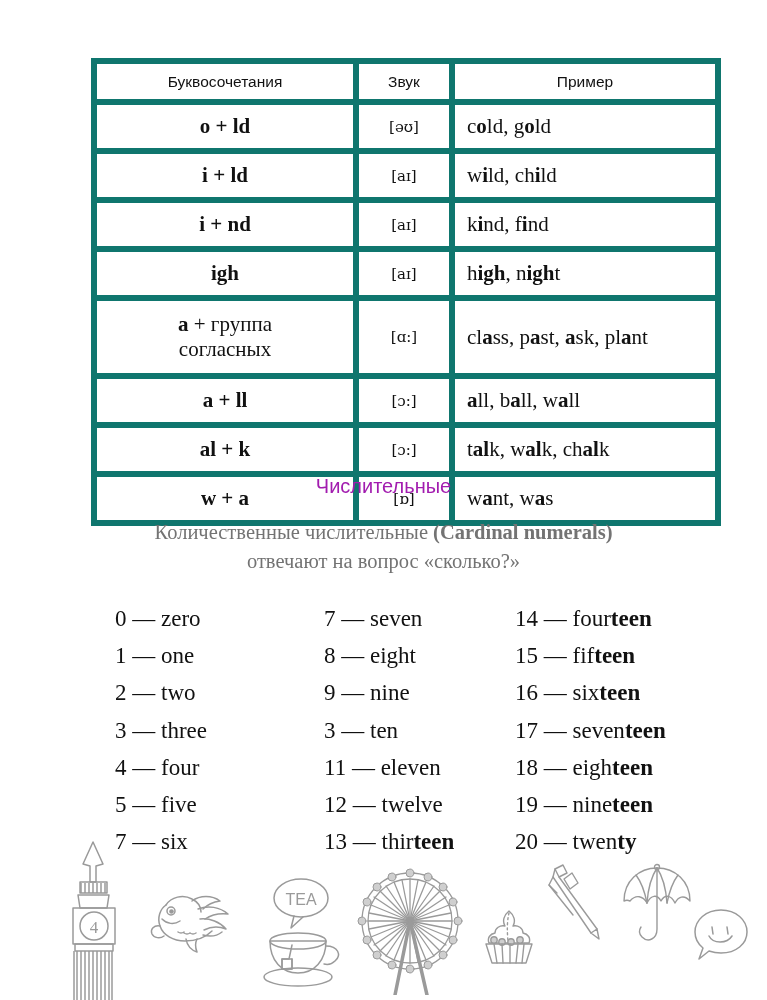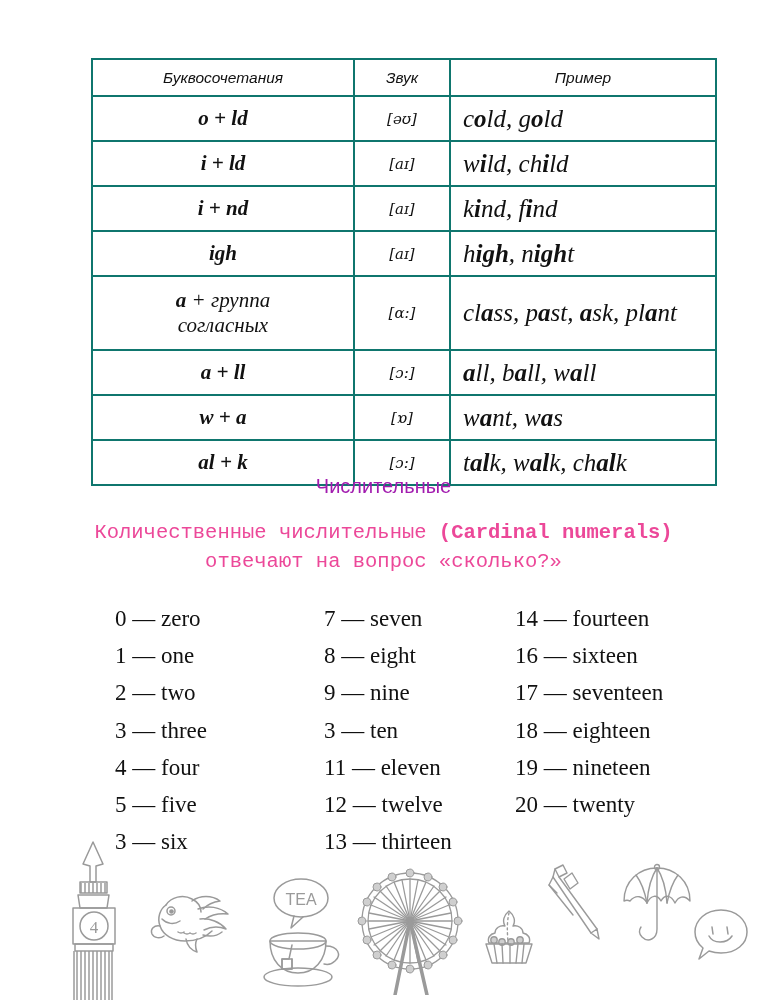--- a/index.html
+++ b/index.html
@@ -20,24 +20,23 @@
   #phonics-table {
     position: absolute;
     left: 91px;
     top: 58px;
     width: 626px;
     border-collapse: collapse;
     table-layout: fixed;
   }
   #phonics-table td,
   #phonics-table th {
-    border: 2px solid #0f766e;
+    border: 6px solid #0f766e;
     padding: 0;
     vertical-align: middle;
-    font-style: italic;
   }
   .col-combo { width: 262px; }
   .col-sound { width: 96px; }
   .col-example { width: 266px; }
 
   #phonics-table thead th {
     height: 35px;
     font-family: "Liberation Sans", "DejaVu Sans", sans-serif;
     font-weight: normal;
     font-size: 15.5px;
@@ -53,21 +52,21 @@
     padding: 4px 0 !important;
   }
   .cell-combo .reg { font-weight: normal; }
   .cell-sound {
     text-align: center;
     font-size: 15px;
     font-family: "DejaVu Serif", "Liberation Serif", serif;
   }
   .cell-example {
     text-align: left;
-    font-size: 25px;
+    font-size: 21px;
     padding-left: 12px !important;
   }
   .row-std td { height: 35px; }
   .row-tall td { height: 64px; }
 
   
   #section-title {
     position: absolute;
     left: 0;
     top: 475px;
@@ -76,40 +75,40 @@
     font-family: "Liberation Sans", "DejaVu Sans", sans-serif;
     font-size: 20px;
     color: #a21caf;
   }
   #section-subtitle {
     position: absolute;
     left: 50px;
     top: 518px;
     width: 667px;
     text-align: center;
-    font-family: Liberation Mono, monospace;
+    font-family: Liberation Serif, serif;
     font-size: 20.5px;
     line-height: 1.42;
-    color: #ec4899;
+    color: #737373;
   }
   #section-subtitle b { font-weight: bold; }
 
   
   .numeral-col {
     position: absolute;
     top: 600px;
     font-size: 23px;
     line-height: 37.2px;
     white-space: nowrap;
   }
   #numeral-col-0 { left: 115px; }
   #numeral-col-1 { left: 324px; }
   #numeral-col-2 { left: 515px; }
   .numeral-item { display: block; }
-  .numeral-item b { font-weight: normal; text-align: center; }
+  .numeral-item b { font-weight: bold; text-align: center; }
 
   
   #doodle-strip {
     position: absolute;
     left: 0;
     top: 845px;
     width: 767px;
     height: 155px;
   }
   #doodle-strip svg { display: block; }
@@ -156,55 +155,56 @@
         <td class="cell-combo">a <span class="reg">+ группа<br>согласных</span></td>
         <td class="cell-sound">[ɑ:]</td>
         <td class="cell-example">cl<b>a</b>ss, p<b>a</b>st, <b>a</b>sk, pl<b>a</b>nt</td>
       </tr>
       <tr class="row-std">
         <td class="cell-combo">a + ll</td>
         <td class="cell-sound">[ɔ:]</td>
         <td class="cell-example"><b>a</b>ll, b<b>a</b>ll, w<b>a</b>ll</td>
       </tr>
       <tr class="row-std">
+        <td class="cell-combo">al + k</td>
+        <td class="cell-sound">[ɔ:]</td>
+        <td class="cell-example">t<b>al</b>k, w<b>al</b>k, ch<b>al</b>k</td>
+      </tr>
+      <tr class="row-std">
         <td class="cell-combo">w + a</td>
         <td class="cell-sound">[ɒ]</td>
         <td class="cell-example">w<b>a</b>nt, w<b>a</b>s</td>
-      </tr>
-      <tr class="row-std">
-        <td class="cell-combo">al + k</td>
-        <td class="cell-sound">[ɔ:]</td>
-        <td class="cell-example">t<b>al</b>k, w<b>al</b>k, ch<b>al</b>k</td>
       </tr>
     </tbody>
 </table>
 
 <div id="section-title">Числительные</div>
 <div id="section-subtitle">Количественные числительные <b>(Cardinal numerals)</b><br>отвечают на вопрос «сколько?»</div>
 
 <div class="numeral-col" id="numeral-col-0">
     <span class="numeral-item">0 — zero</span>
     <span class="numeral-item">1 — one</span>
     <span class="numeral-item">2 — two</span>
     <span class="numeral-item">3 — three</span>
     <span class="numeral-item">4 — four</span>
     <span class="numeral-item">5 — five</span>
-    <span class="numeral-item">3 — six</span>
+    <span class="numeral-item">7 — six</span>
   </div>
 <div class="numeral-col" id="numeral-col-1">
     <span class="numeral-item">7 — seven</span>
     <span class="numeral-item">8 — eight</span>
     <span class="numeral-item">9 — nine</span>
     <span class="numeral-item">3 — ten</span>
     <span class="numeral-item">11 — eleven</span>
     <span class="numeral-item">12 — twelve</span>
     <span class="numeral-item">13 — thir<b>teen</b></span>
   </div>
 <div class="numeral-col" id="numeral-col-2">
     <span class="numeral-item">14 — four<b>teen</b></span>
+    <span class="numeral-item">15 — fif<b>teen</b></span>
     <span class="numeral-item">16 — six<b>teen</b></span>
     <span class="numeral-item">17 — seven<b>teen</b></span>
     <span class="numeral-item">18 — eigh<b>teen</b></span>
     <span class="numeral-item">19 — nine<b>teen</b></span>
     <span class="numeral-item">20 — twen<b>ty</b></span>
   </div>
 
 <div id="doodle-strip">
 
   <div class="doodle" style="left:60px; top:-5px;">

